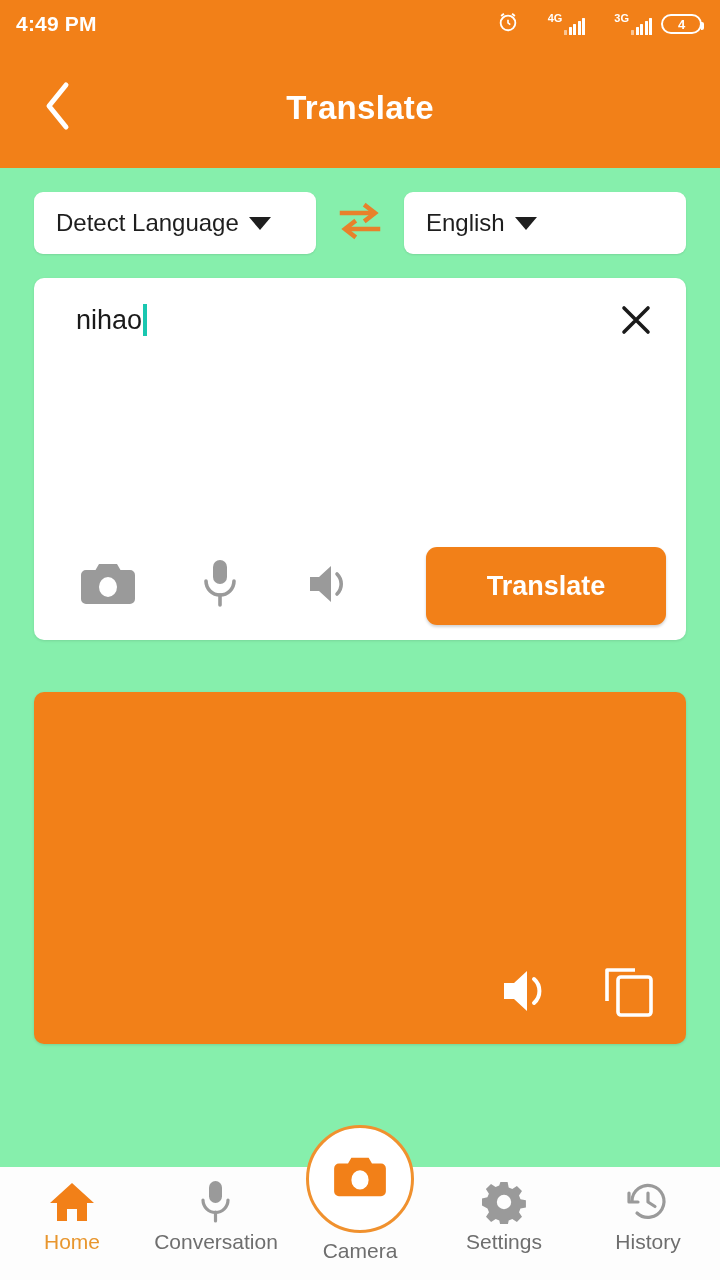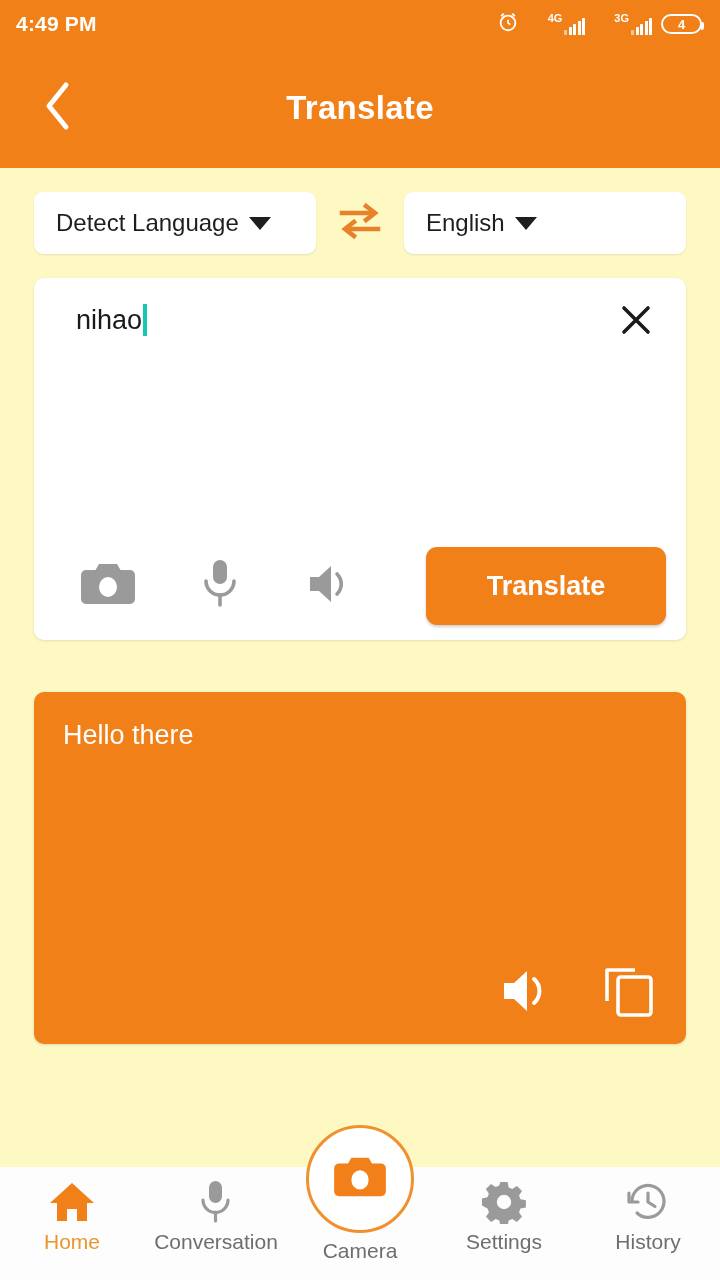--- a/index.html
+++ b/index.html
@@ -2,21 +2,21 @@
 <html><head>
 <meta charset="utf-8">
 <style>
   * { margin:0; padding:0; box-sizing:border-box; }
   html, body {
     width:720px; height:1280px;
     font-family:"Liberation Sans", sans-serif;
     background:#E0DEDD;
     overflow:hidden;
   }
-  #screen { position:relative; width:720px; height:1280px; background:#fef9c3; }
+  #screen { position:relative; width:720px; height:1280px; background:#86efac; }
 
   
   .statusbar {
     position:absolute; top:0; left:0; width:720px; height:48px;
     background:#F28018; display:flex; align-items:center;
     padding:0 18px 0 16px; color:#FFF;
   }
   .status-time { font-size:21px; font-weight:bold; letter-spacing:.2px; }
   .status-right { margin-left:auto; display:flex; align-items:center; gap:9px; }
   .sig-wrap { display:flex; align-items:flex-end; gap:1px;margin-left:20px; }
@@ -274,21 +274,20 @@
         </span>
       </div>
 
       <div class="translate-btn">
         <span>Translate</span>
       </div>
     </div>
   </div>
 
   <div class="result-card">
-    <div class="result-text">Hello there</div>
     <div class="result-actions">
       <div class="res-icon">
         <span>
           <svg width="58" height="52" viewBox="0 0 58 52" fill="none">
             <path d="M4 18 h10 L27 6 v40 L14 34 H4 z" fill="#FFF"></path>
             <path d="M34 14 a16 16 0 0 1 0 24" stroke="#FFF" stroke-width="4" fill="none" stroke-linecap="round"></path>
           </svg>
         </span>
       </div>
       <div class="res-icon">

